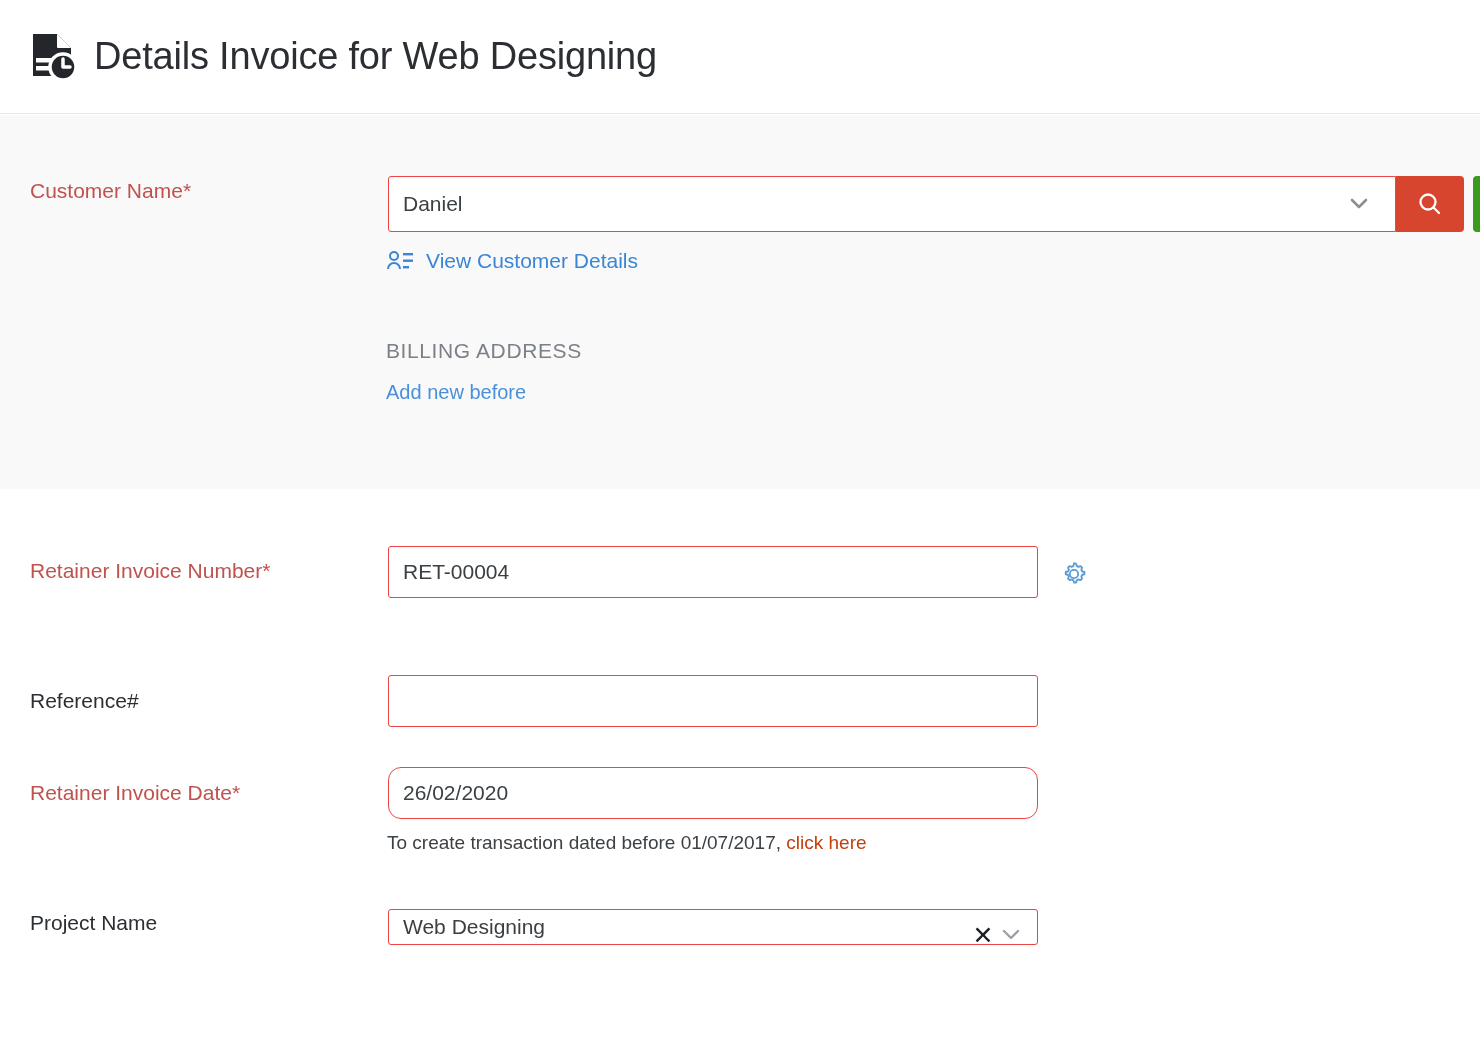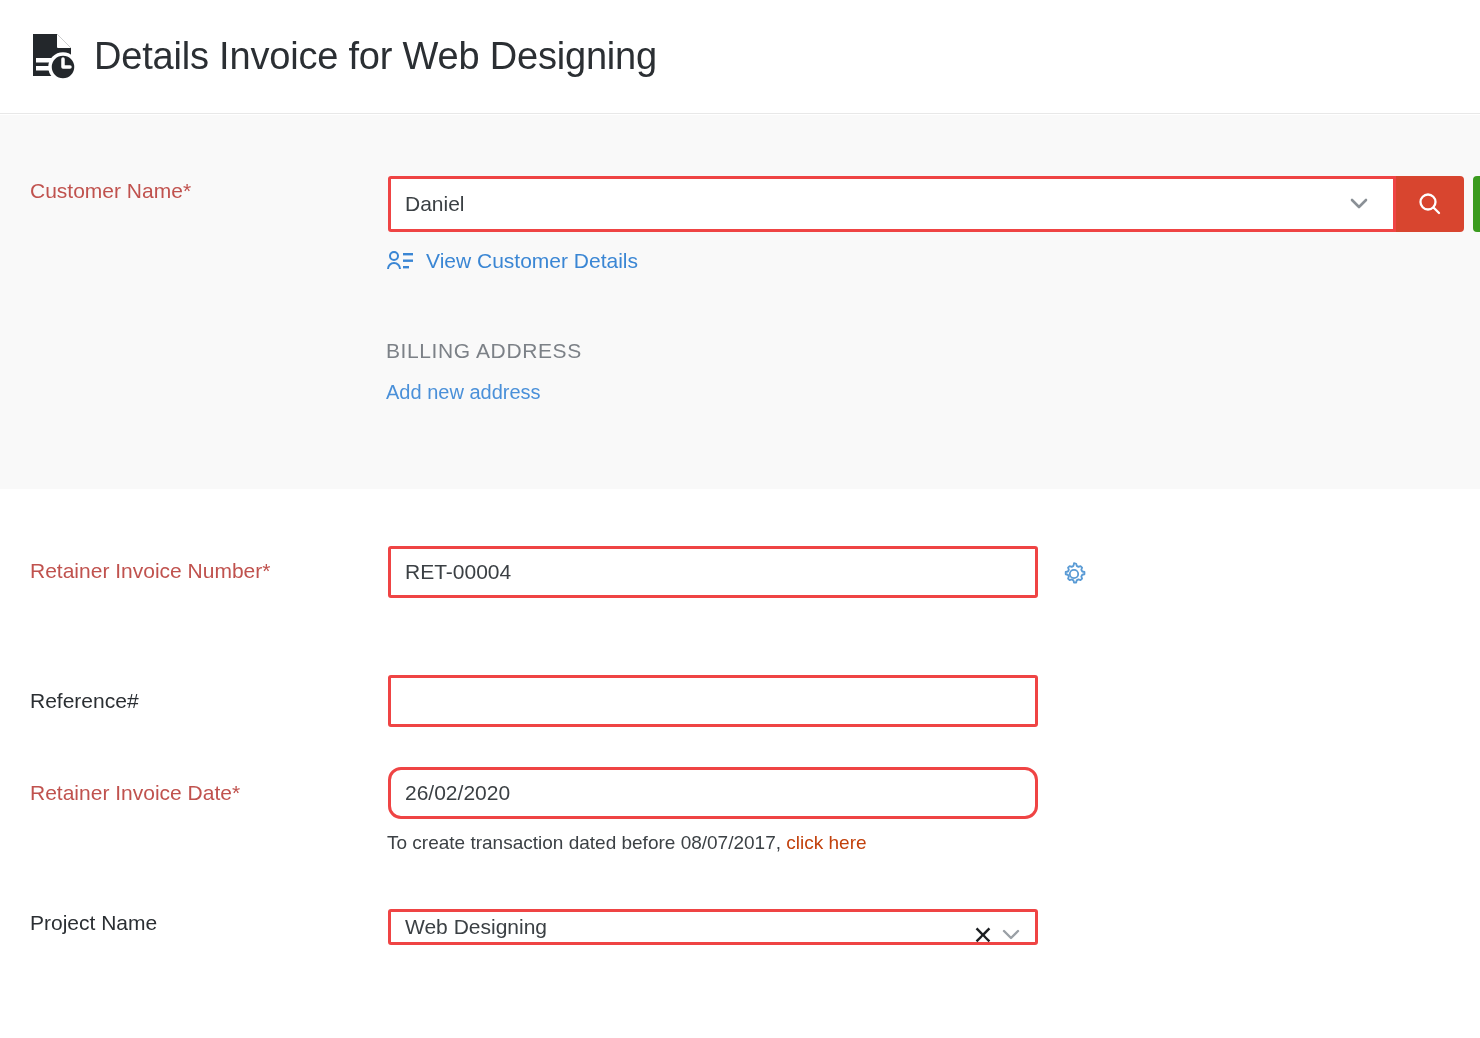--- a/index.html
+++ b/index.html
@@ -43,21 +43,21 @@
     font-size: 21px;
     line-height: 30px;
     color: #2b2f33;
     white-space: nowrap;
   }
   .field-label.required { color: #c0524e; white-space: normal; width: 300px; }
 
   .text-input {
     position: absolute;
     background: #ffffff;
-    border: 3px solid #ef4444;
+    border: 1px solid #ef4444;
     border-radius: 3px;
     font-family: "Liberation Sans", sans-serif;
     font-size: 21px;
     color: #3b4044;
     padding: 11px 14px;
     outline: none;
   }
 
   
   .customer-input {
@@ -200,42 +200,42 @@
         <rect x="17" y="4" width="10" height="2.4" fill="#3a86d4"></rect>
         <rect x="17" y="10.5" width="10" height="2.4" fill="#3a86d4"></rect>
         <rect x="17" y="17" width="6" height="2.4" fill="#3a86d4"></rect>
       </svg>
     </span>
     <span class="vc-label">View Customer Details</span>
   </div>
 
   <div class="billing-heading">BILLING ADDRESS</div>
 
-  <div class="add-address-link">Add new address</div>
+  <div class="add-address-link">Add new before</div>
 
   <div class="details-section"></div>
 
   <div class="field-label required label-ret-num" style="width:260px;">Retainer Invoice Number*</div>
   <input class="text-input input-ret-num" type="text" value="RET-00004" style="">
   <button class="gear-btn">
     <span>
       <svg width="30" height="30" viewBox="0 0 30 30">
         <path d="M15 4.2 l2.2 0.55 0.5 2.15 1.75 1.0 2.05 -0.8 1.6 1.6 -0.8 2.05 1.0 1.75 2.15 0.5 0 2.25 -2.15 0.5 -1.0 1.75 0.8 2.05 -1.6 1.6 -2.05 -0.8 -1.75 1.0 -0.5 2.15 -2.25 0 -0.5 -2.15 -1.75 -1.0 -2.05 0.8 -1.6 -1.6 0.8 -2.05 -1.0 -1.75 -2.15 -0.5 0 -2.25 2.15 -0.5 1.0 -1.75 -0.8 -2.05 1.6 -1.6 2.05 0.8 1.75 -1.0 0.5 -2.15 z" stroke="#5a9bd5" stroke-width="1.8" fill="none" stroke-linejoin="round"></path>
         <circle cx="15" cy="15" r="4.2" stroke="#5a9bd5" stroke-width="1.8" fill="none"></circle>
       </svg>
     </span>
   </button>
 
   <div class="field-label label-ref">Reference#</div>
   <input class="text-input input-ref" type="text" value="" style="">
 
   <div class="field-label required label-ret-date" style="white-space:nowrap;">Retainer Invoice Date*</div>
   <input class="text-input input-ret-date" type="text" value="26/02/2020" style="">
   <div class="date-hint">
-    <span>To create transaction dated before 08/07/2017,</span>
+    <span>To create transaction dated before 01/07/2017,</span>
     <span class="hint-link">click here</span>
   </div>
 
   <div class="field-label label-project">Project Name</div>
   <input class="text-input input-project" type="text" value="Web Designing" style="">
   <div class="project-clear">✕</div>
   <div class="project-chevron">
     <svg width="22" height="18" viewBox="0 0 22 18">
       <path d="M4 5 L11 12 L18 5" stroke="#9aa0a6" stroke-width="2.4" fill="none" stroke-linecap="round" stroke-linejoin="round"></path>
     </svg>

